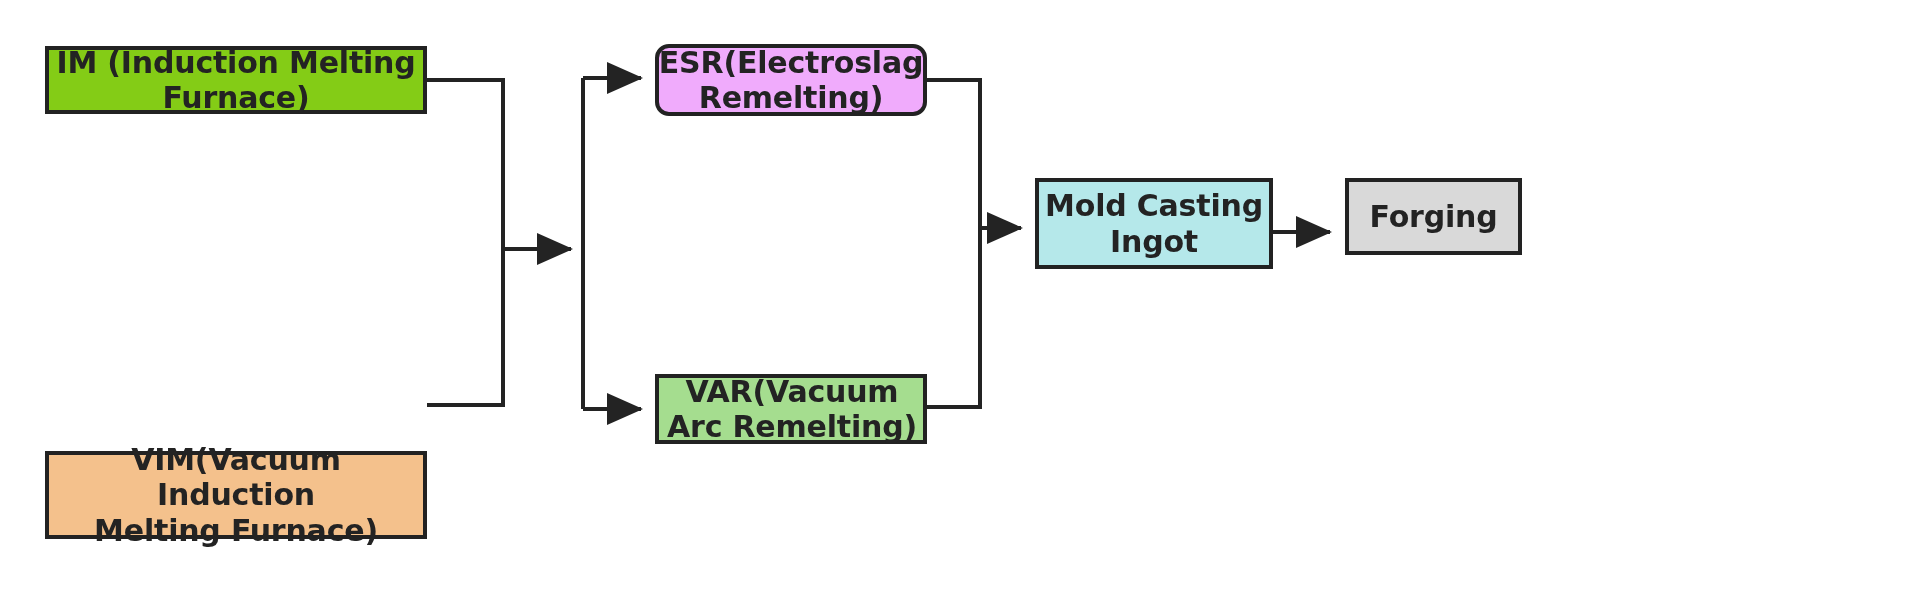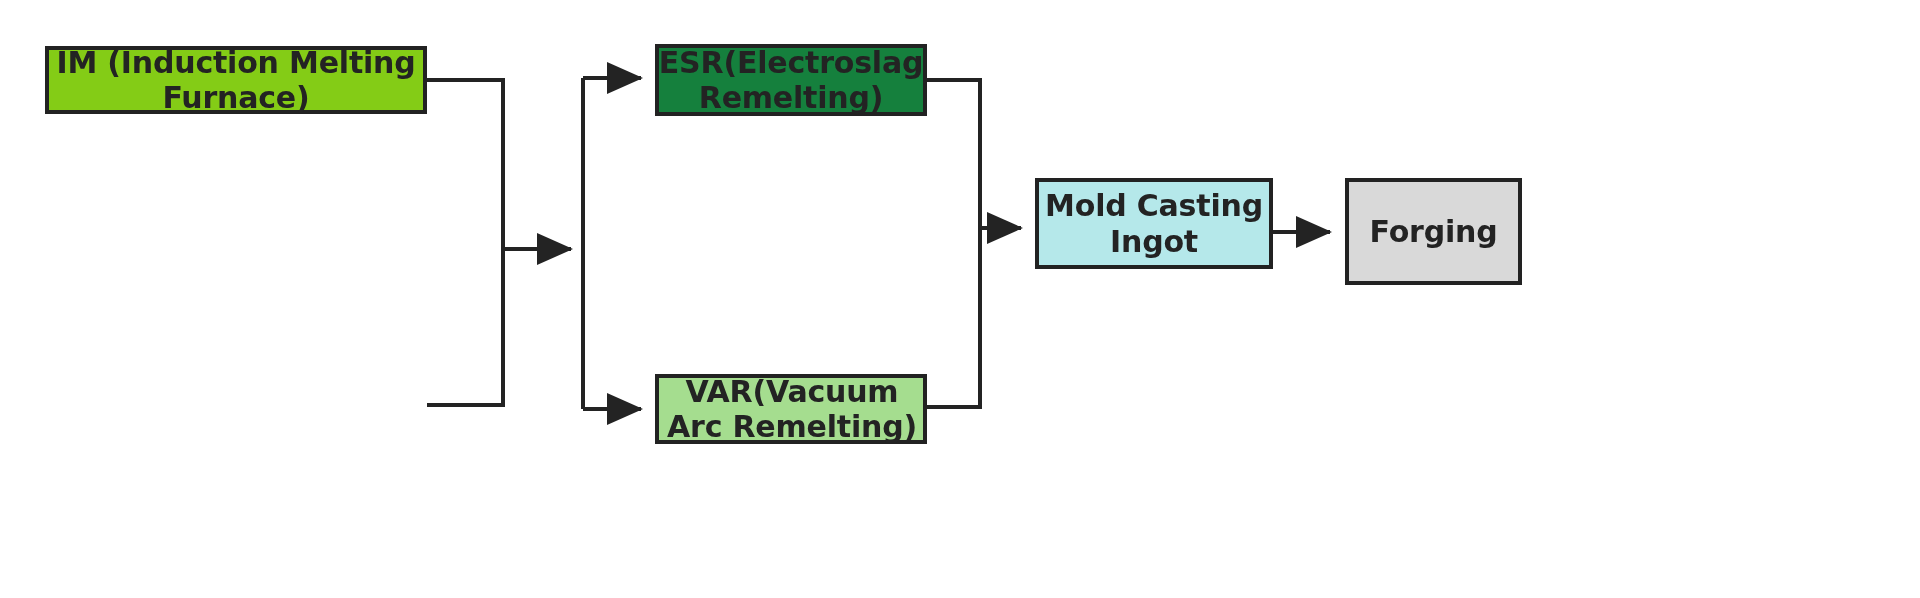--- a/index.html
+++ b/index.html
@@ -36,21 +36,21 @@
     display: block;
     white-space: pre-line;
   }
 
   
   #node-im   { left: 45px;   top: 46px;  width: 382px; height: 68px;  font-size: 30px; }
   #node-vim  { left: 45px;   top: 451px; width: 382px; height: 88px;  font-size: 30px; }
   #node-esr  { left: 655px;  top: 44px;  width: 272px; height: 72px;  font-size: 30px; }
   #node-var  { left: 655px;  top: 374px; width: 272px; height: 70px;  font-size: 30px; }
   #node-mold { left: 1035px; top: 178px; width: 238px; height: 91px;  font-size: 30px; text-align: center; }
-  #node-forg { left: 1345px; top: 178px; width: 177px; height: 107px;  font-size: 30px; }
+  #node-forg { left: 1345px; top: 178px; width: 177px; height: 77px;  font-size: 30px; }
 
   .svg-layer {
     position: absolute;
     left: 0;
     top: 0;
     width: 1920px;
     height: 598px;
     pointer-events: none;
   }
 </style>
@@ -88,22 +88,26 @@
 
       <path d="M1273,232 L1330,232" marker-end="url(#arrowhead)"></path>
     </g>
   </svg>
 
   <div class="node" id="node-im" style="background:#84cc16;">
     <span class="node-label">IM (Induction Melting
 Furnace)</span>
   </div>
 
+  <div class="node" id="node-vim" style="background:#f4c18c;">
+    <span class="node-label">VIM(Vacuum Induction
+Melting Furnace)</span>
+  </div>
 
-  <div class="node" id="node-esr" style="background:#15803d;">
+  <div class="node" id="node-esr" style="background:#f0abfc;border-radius:14px;">
     <span class="node-label">ESR(Electroslag
 Remelting)</span>
   </div>
 
   <div class="node" id="node-var" style="background:#a5dd8f;padding-left:8px;">
     <span class="node-label">VAR(Vacuum
 Arc Remelting)</span>
   </div>
 
   <div class="node" id="node-mold" style="background:#b5e8ea;">

